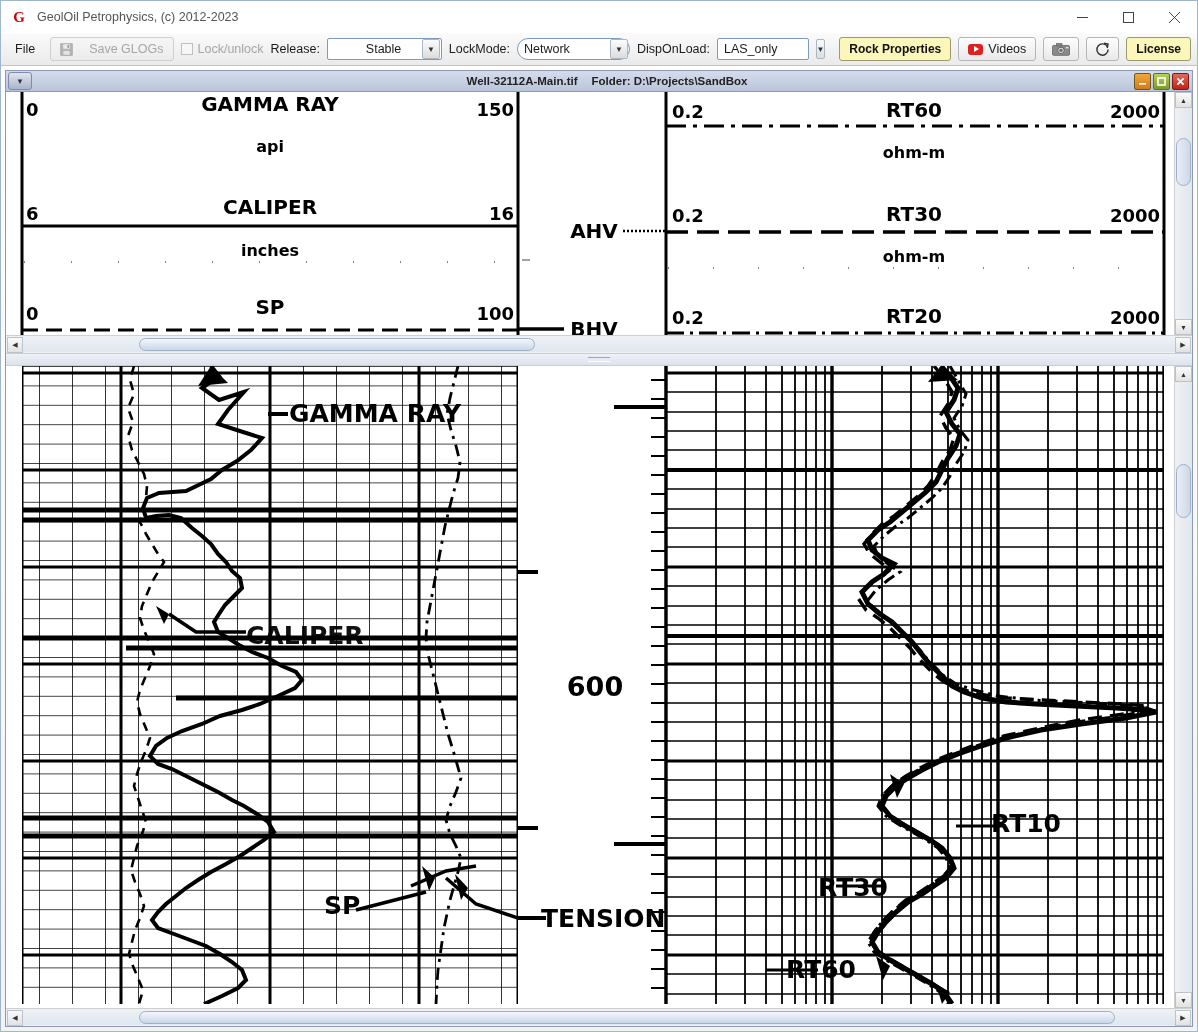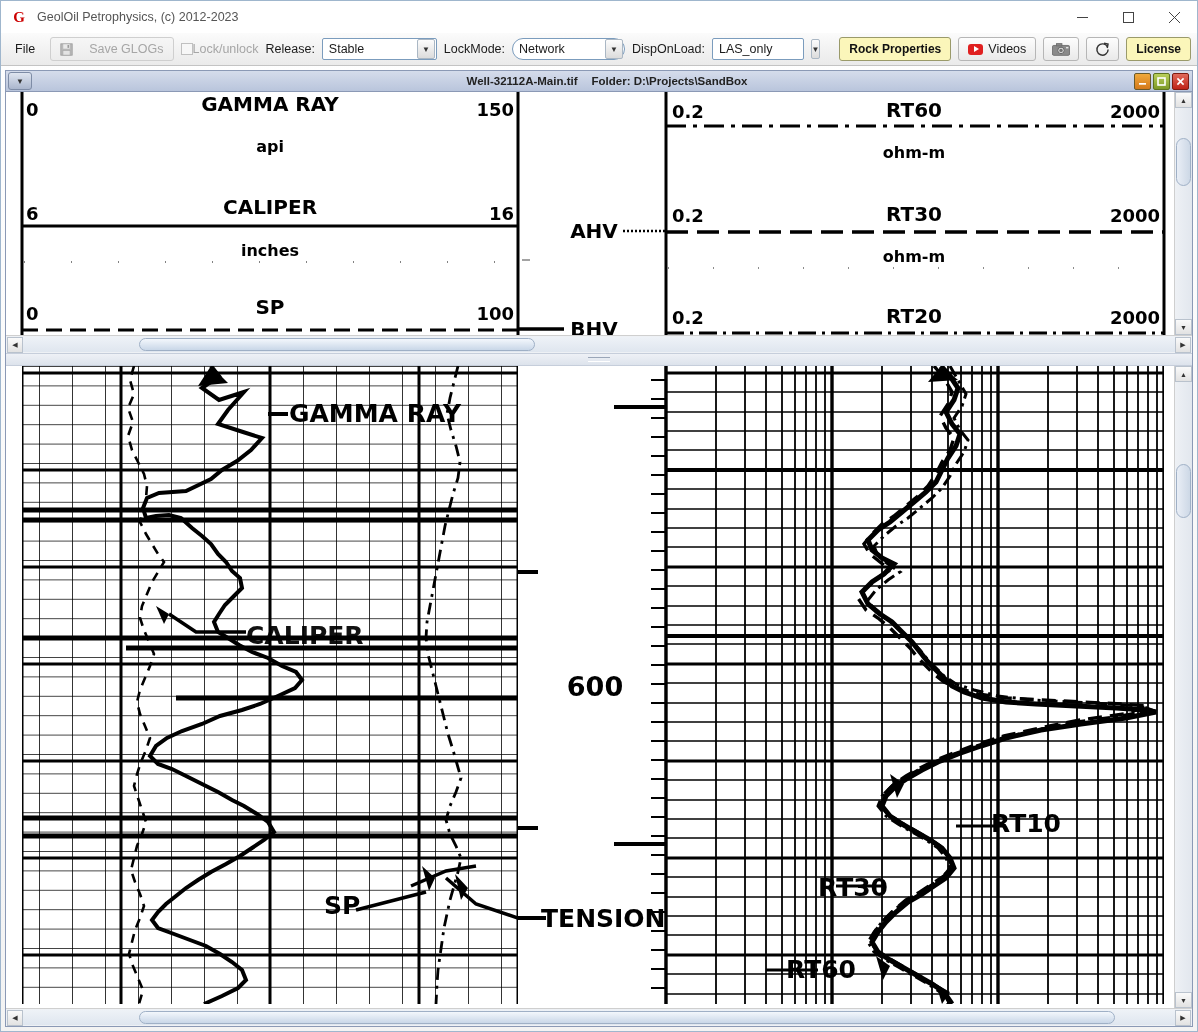--- a/index.html
+++ b/index.html
@@ -50,39 +50,39 @@
   .tbtn{
     display:flex;align-items:center;gap:5px;
     height:24px;padding:0 9px;box-sizing:border-box;
     background:linear-gradient(#fdfdfd,#e9e9e9);
     border:1px solid #b6b6b6;border-radius:3px;
     font-size:12.5px;white-space:nowrap;
   }
   .tbtn.disabled{color:#a6a6a6;background:linear-gradient(#f6f6f6,#ececec);border-color:#cfcfcf;gap:16px;}
   .tbtn.yellow{background:#fbf6ba;border:1px solid #9a9a6a;color:#111;font-weight:bold;font-size:12px;}
   .tbtn.icononly{padding:0 8px;}
-  .chkwrap{display:flex;align-items:center;color:#a6a6a6;}
+  .chkwrap{display:flex;align-items:center;gap:5px;color:#a6a6a6;}
   .chkbox{width:12px;height:12px;border:1px solid #c0c0c0;background:#f7f7f7;box-sizing:border-box;}
   .lbl{font-size:12.5px;color:#1b1b1b;}
   .combo{
     display:flex;align-items:center;
     height:22px;box-sizing:border-box;
     border:1px solid #7b9cbd;background:#fff;border-radius:2px;
     font-size:12.5px;
   }
   .combo .val{padding:0 6px;flex:1;white-space:nowrap;}
   .combo .arrow{
     width:18px;height:20px;margin:0 1px 0 0;
     background:linear-gradient(#fcfcfc,#dcdcdc);
     border:1px solid #aab7c4;border-radius:2px;
     display:flex;align-items:center;justify-content:center;
     font-size:8px;color:#333;box-sizing:border-box;
   }
   #cb-release{width:115px;}
-  #cb-release .val{width:90px;}
+  #cb-release .val{width:90px;margin-left:32px;}
   #cb-lockmode{width:113px;border-radius:11px;}
   #cb-disponload{width:92px;gap:32px;}
   .yt{
     width:15px;height:11px;background:#e02020;border-radius:3px;
     display:flex;align-items:center;justify-content:center;
   }
   .yt:after{content:"";border-left:5px solid #fff;border-top:3px solid transparent;border-bottom:3px solid transparent;margin-left:1px;}
   
   #mdi{
     flex:1;margin:4px 4px 4px 4px;position:relative;

